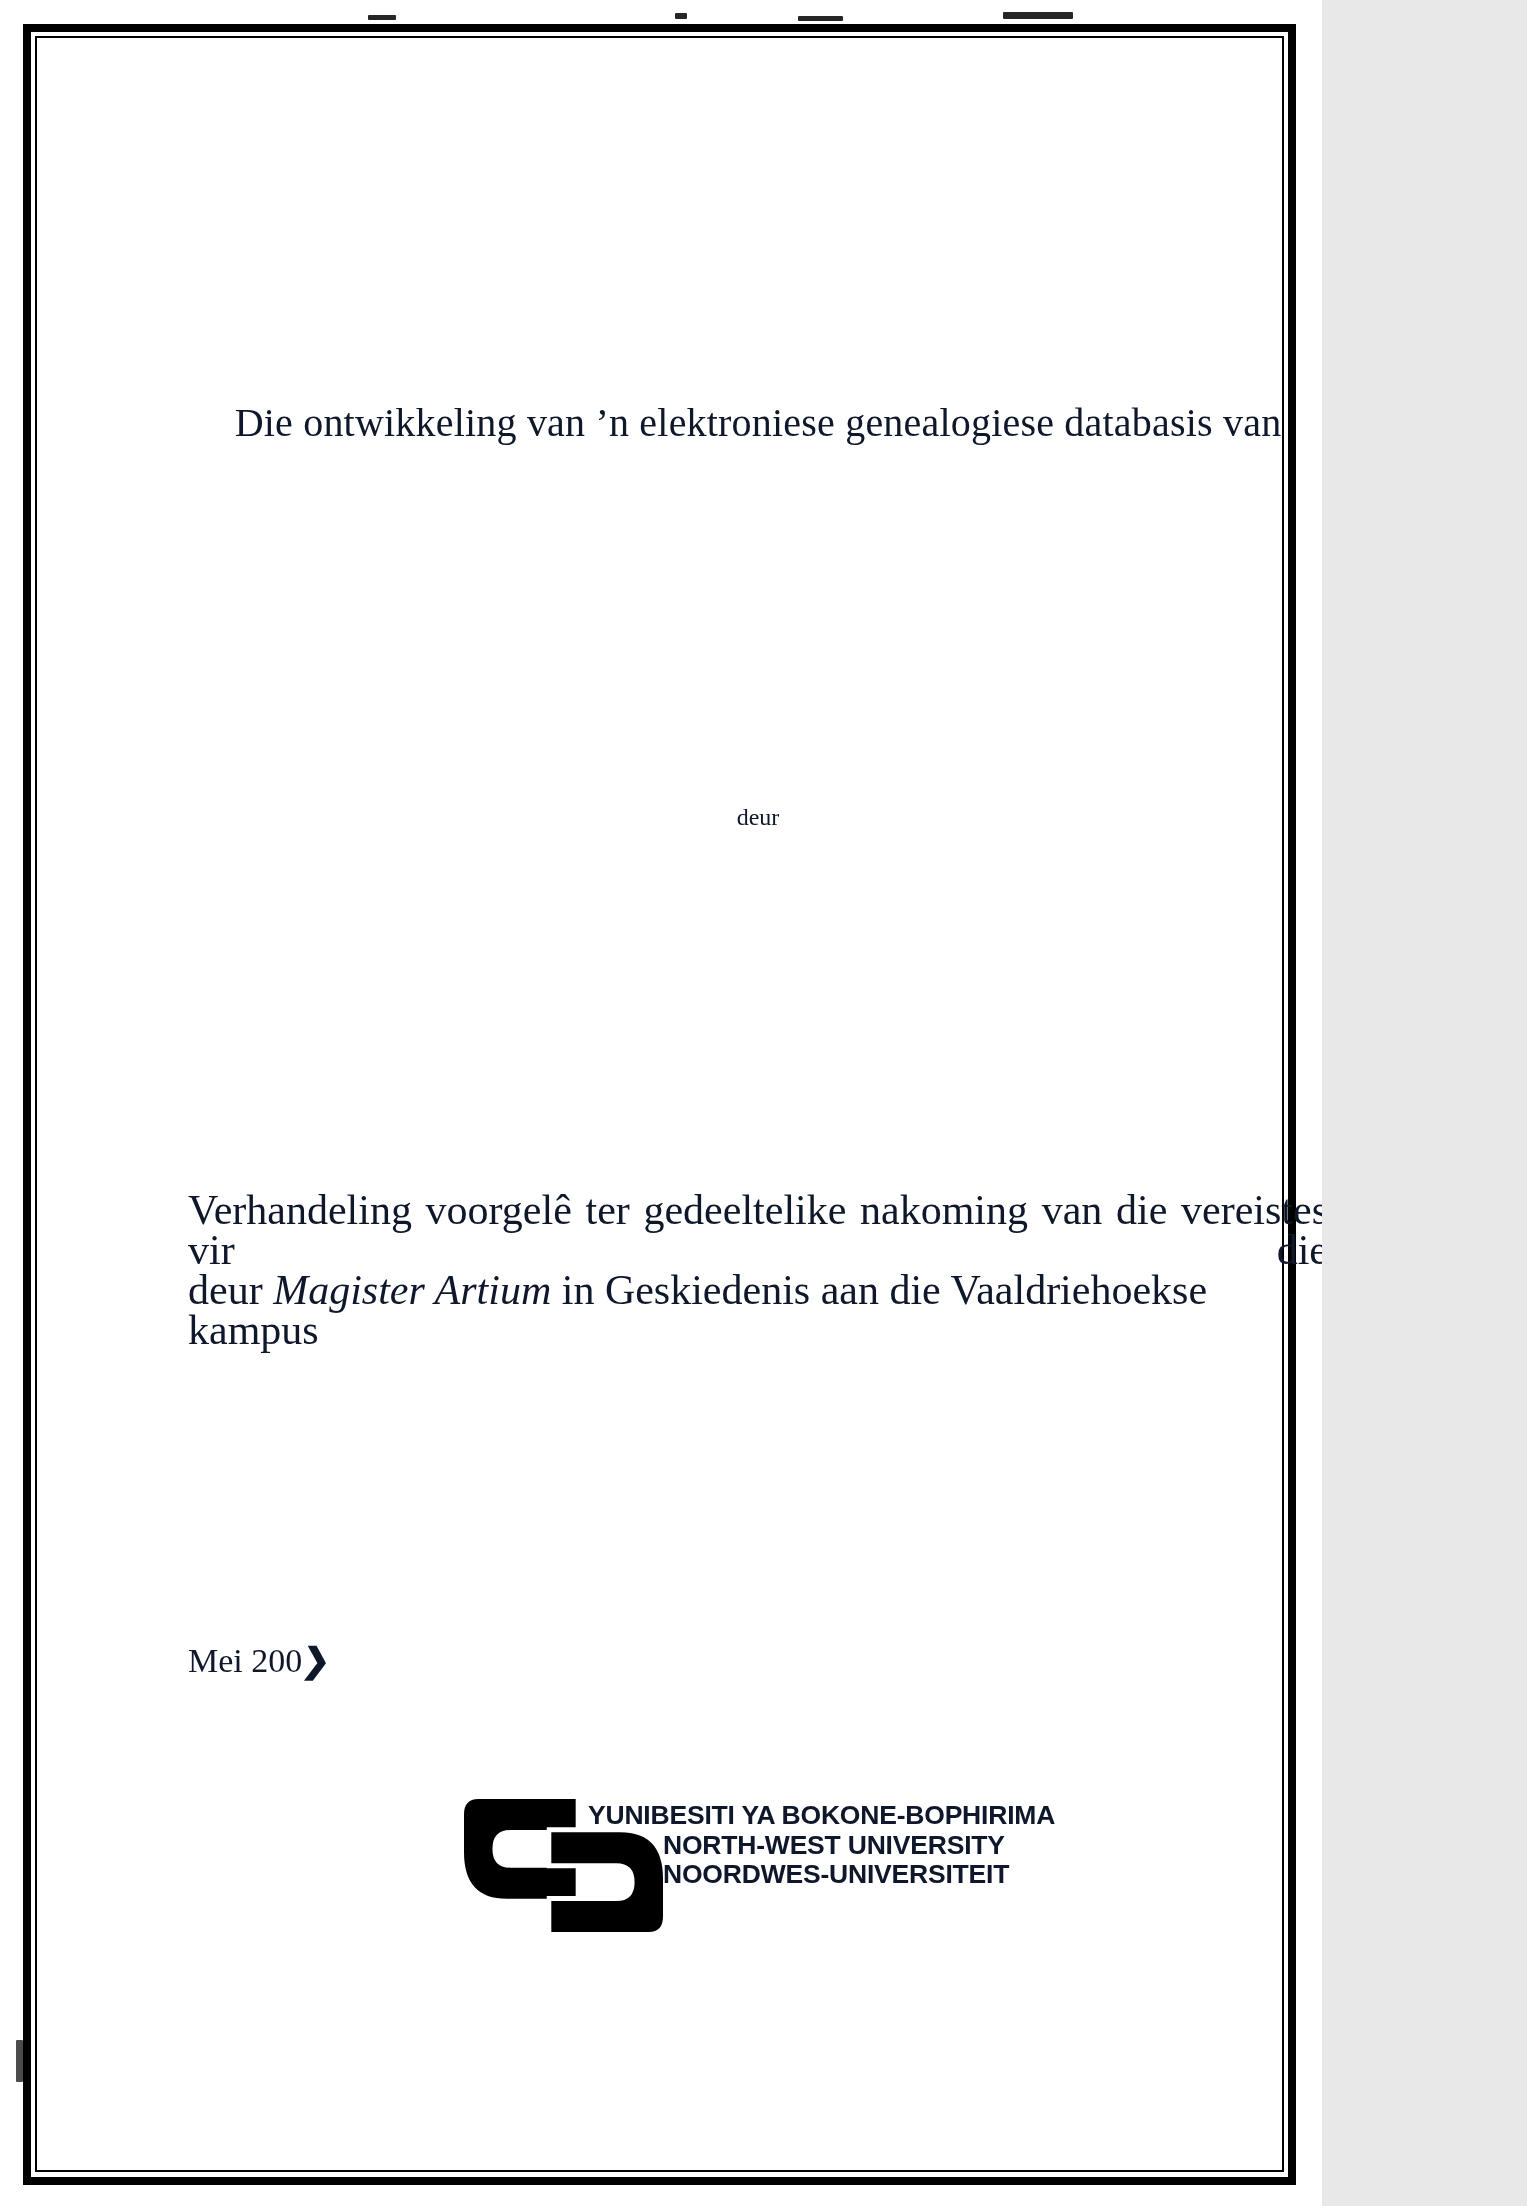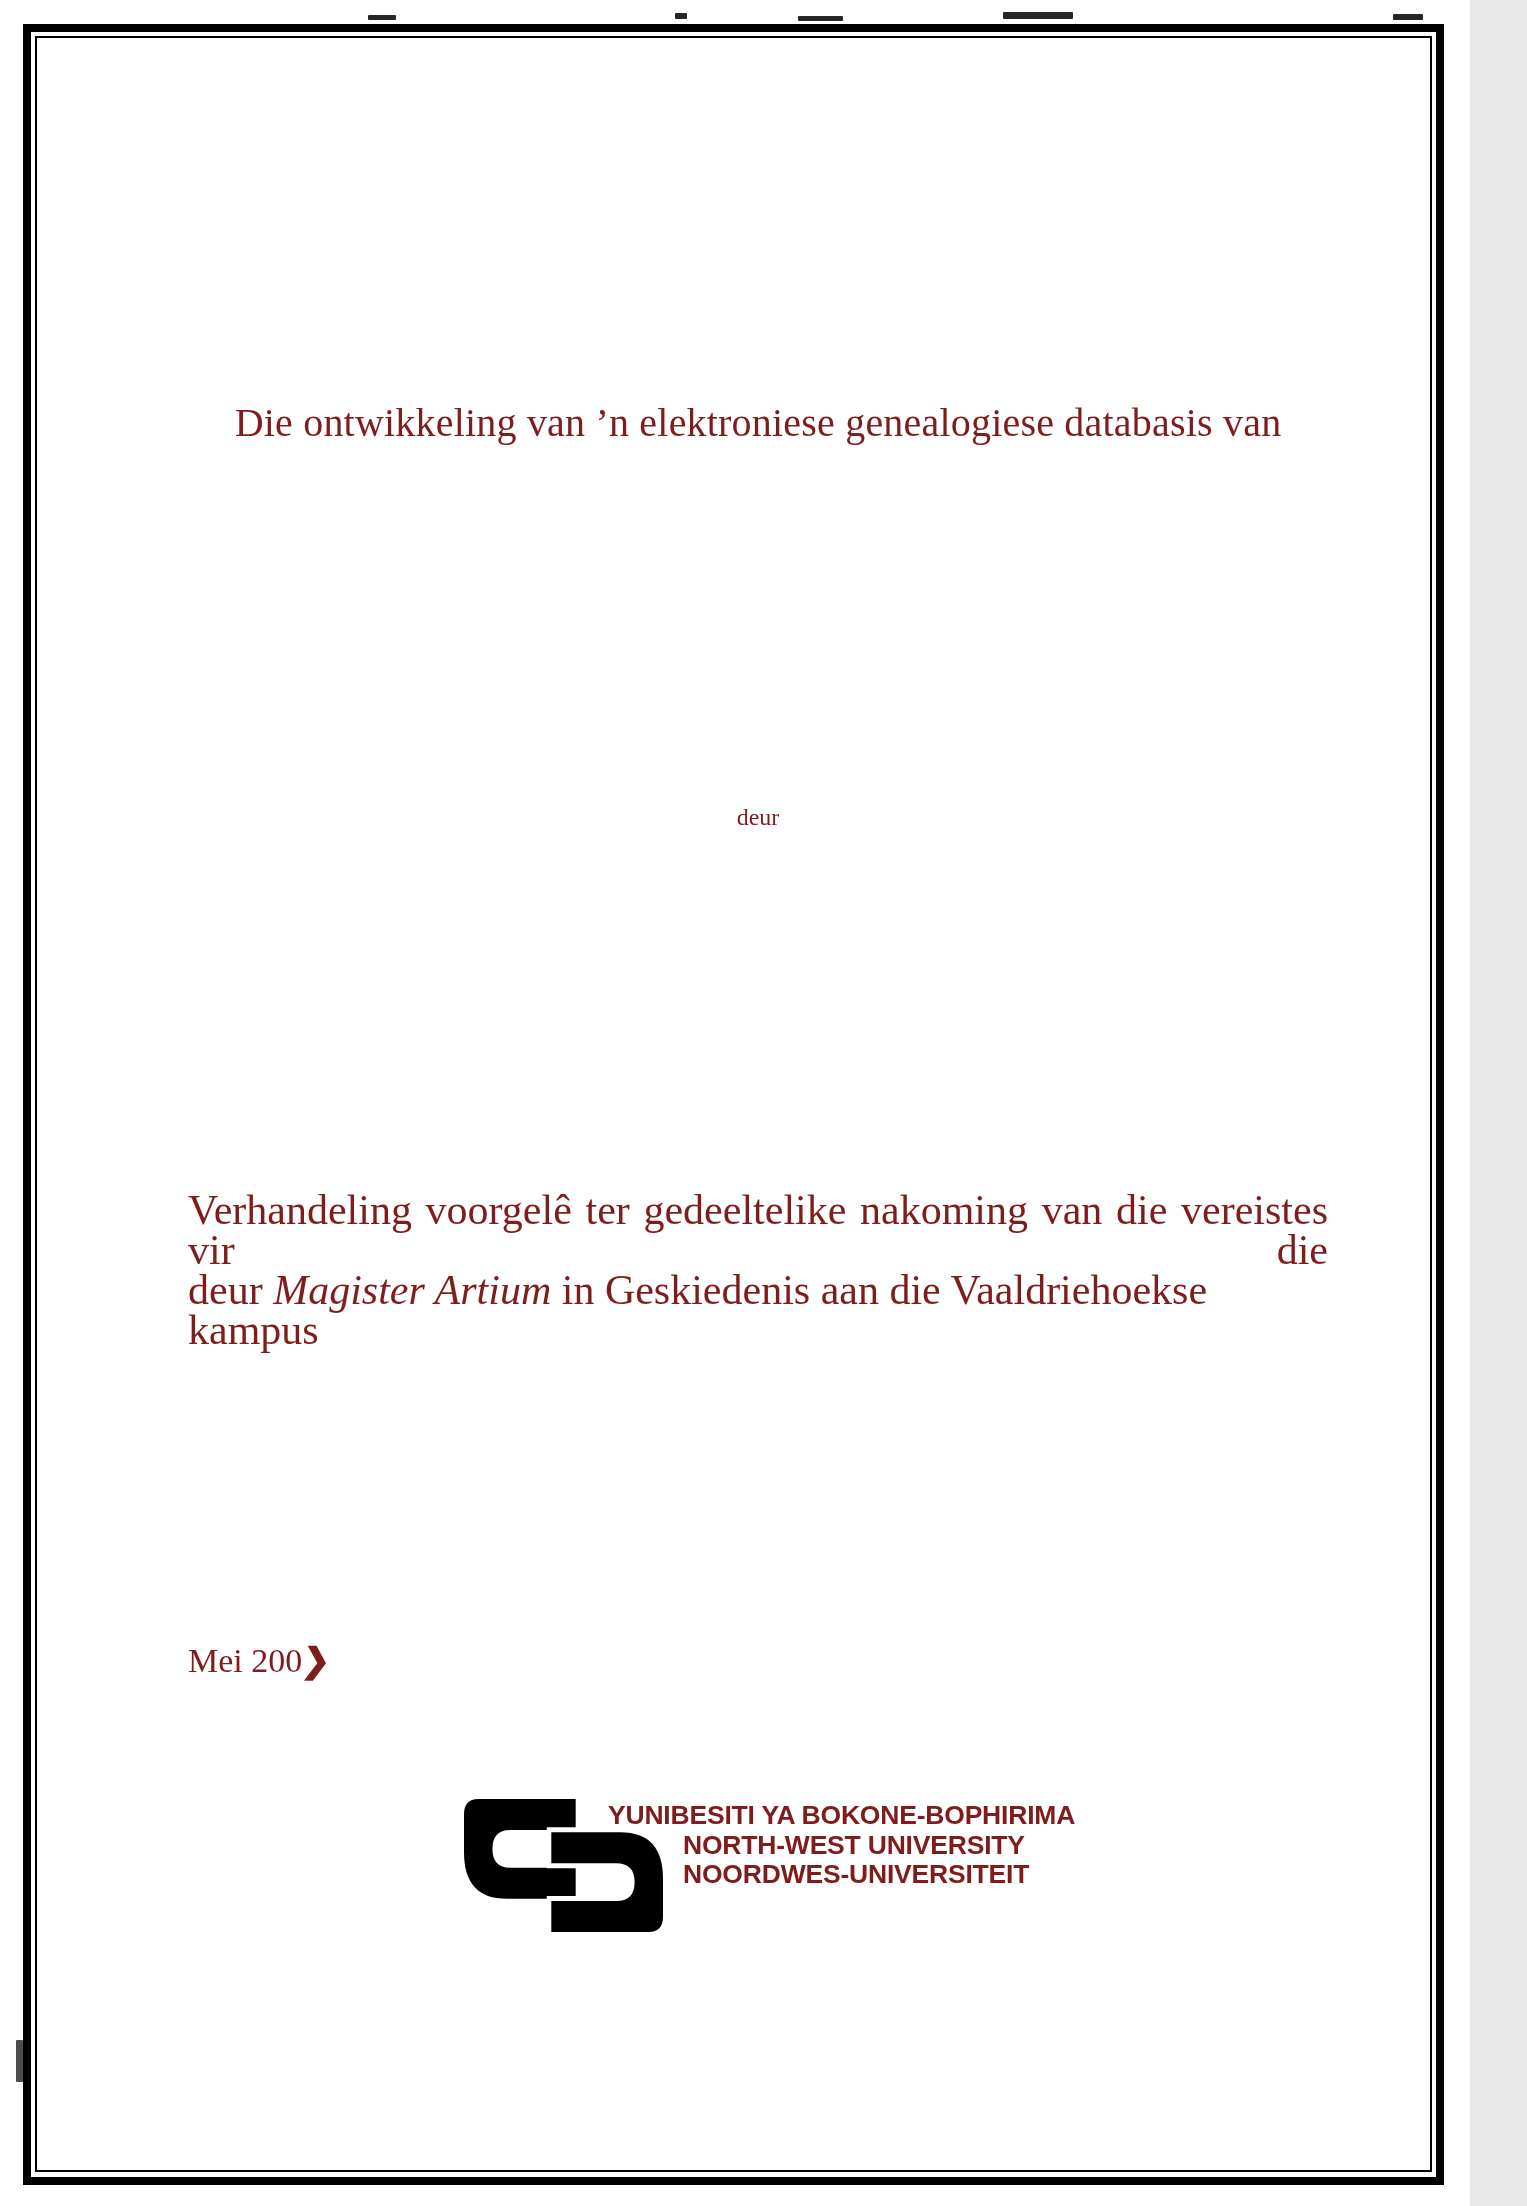--- a/index.html
+++ b/index.html
@@ -1,24 +1,23 @@
 <!DOCTYPE html>
 <html><head>
 <meta charset="utf-8">
 <style>
   html,body { margin:0; padding:0; background:#e8e8e8; }
   .page {
     position: relative;
-    width: 1454px;
+    width: 1322px;
     height: 2206px;
     background: #ffffff;
     font-family: "Liberation Serif", serif;
-    color: #7f1d1d;
+    color: #0f172a;
     overflow: hidden;
-    padding-left: 16px;
   }
   .frame-outer {
     position: absolute;
     left: 23px; top: 24px; right: 26px; bottom: 21px;
     border: 8px solid #000;
   }
   .frame-inner {
     position: absolute;
     left: 35px; top: 36px; right: 38px; bottom: 34px;
     border: 2px solid #000;
@@ -71,21 +70,20 @@
   }
   .logo-text {
     position: absolute;
     left: 588px; top: 1801px;
     font-family: "Liberation Sans", sans-serif;
     font-size: 26.5px;
     font-weight: 600;
     line-height: 29.5px;
     letter-spacing: -0.2px;
     white-space: nowrap;
-    margin-left: 20px;
   }
   .logo-text .indent { margin-left: 75px; }
 </style>
 </head>
 <body>
 
 <div class="page">
 
   <div class="frame-outer"></div>
   <div class="frame-inner"></div>

